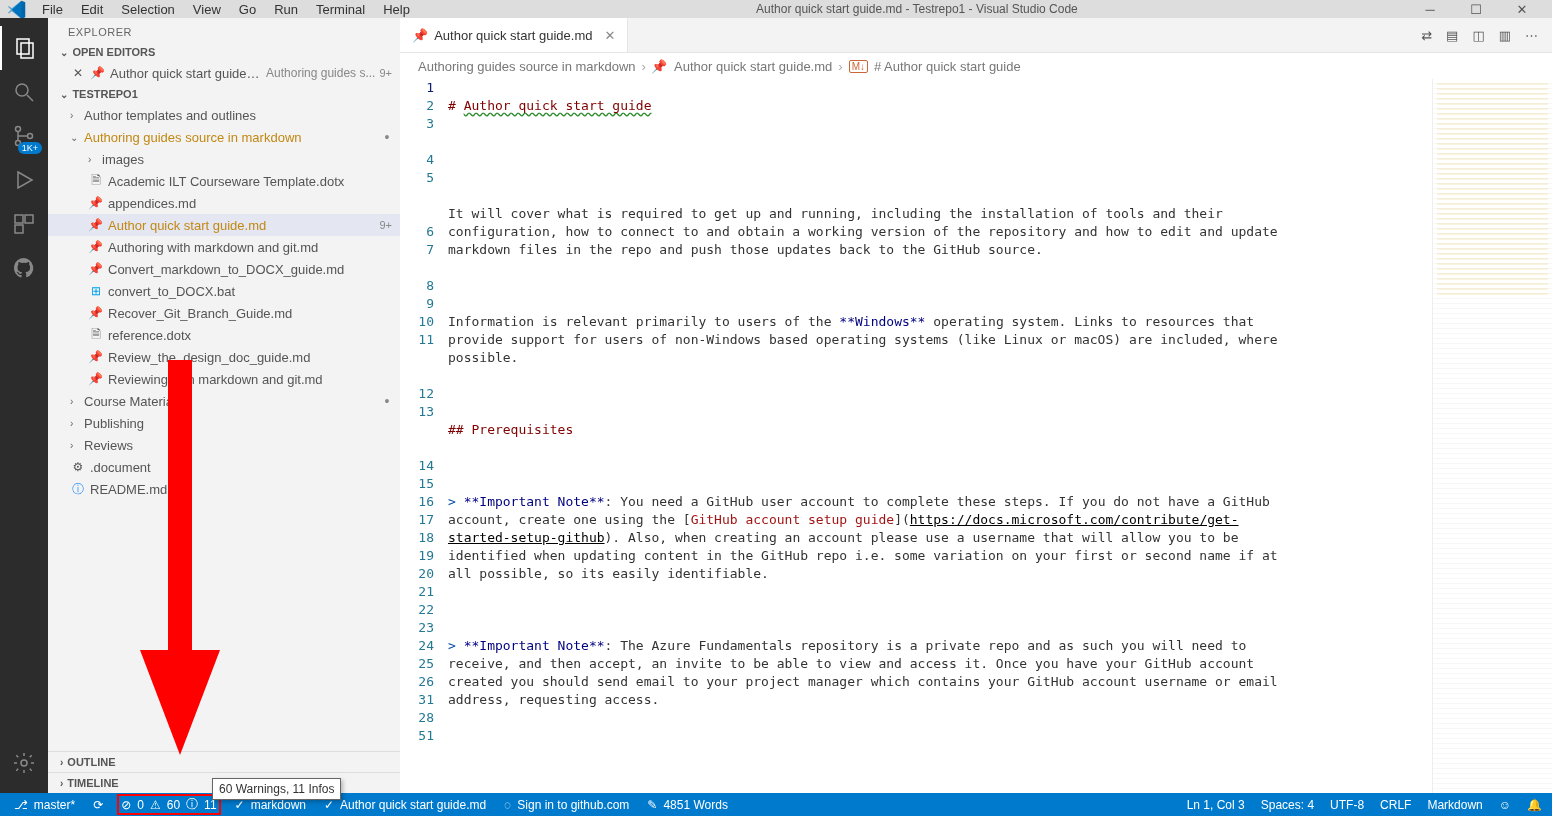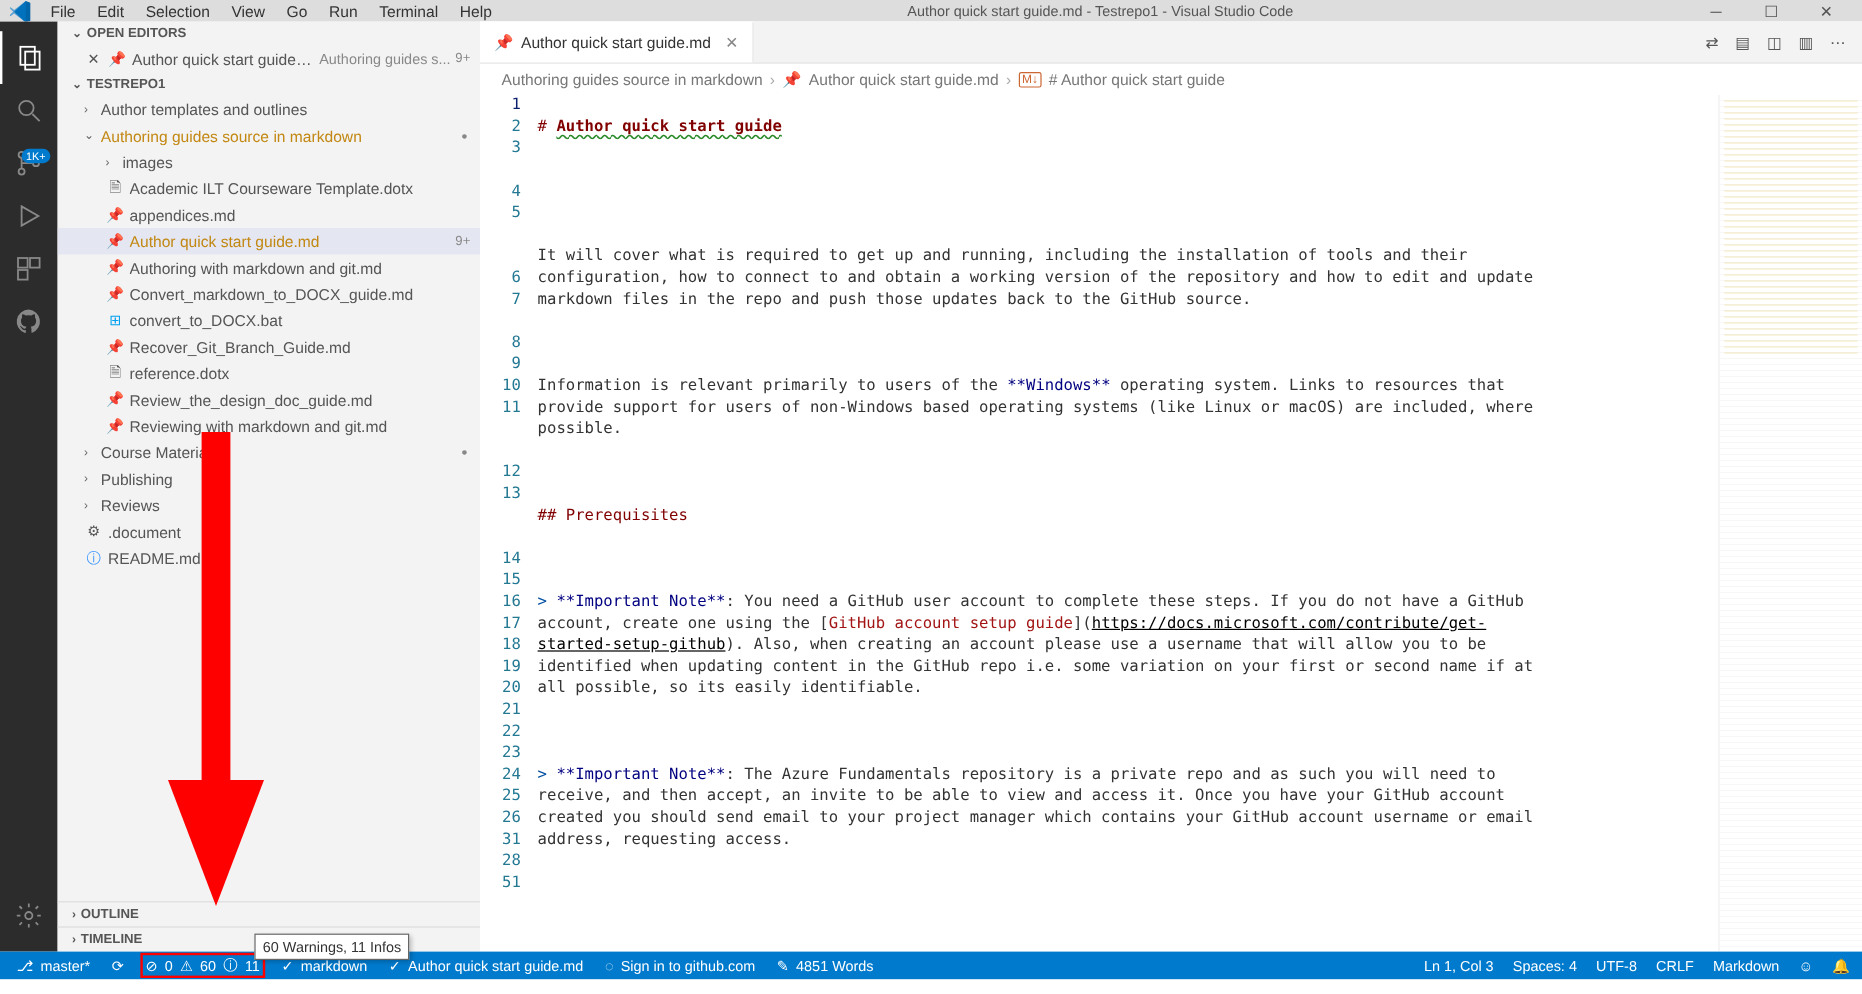--- a/index.html
+++ b/index.html
@@ -10,21 +10,21 @@
   .menubar { display: flex; gap: 2px; }
   .menubar span { padding: 4px 8px; cursor: default; }
   .title-text { flex: 1; text-align: center; color: #555; font-size: 12px; }
   .win-controls { display: flex; gap: 18px; margin-right: 8px; color: #555; }
   .win-controls span { width: 28px; text-align: center; }
   
   .main { display: flex; height: 775px; }
   .activitybar { width: 48px; background: #2c2c2c; display: flex; flex-direction: column; align-items: center; padding-top: 8px; color: #aaa; }
   .activitybar .act { width: 48px; height: 44px; display: flex; align-items: center; justify-content: center; position: relative; }
   .activitybar .act.active { border-left: 2px solid #fff; color: #fff; }
-  .activitybar .badge { position: absolute; bottom: 22px; right: 6px; background: #007acc; color: #fff; font-size: 9px; border-radius: 8px; padding: 1px 4px; }
+  .activitybar .badge { position: absolute; bottom: 4px; right: 6px; background: #007acc; color: #fff; font-size: 9px; border-radius: 8px; padding: 1px 4px; }
   .activitybar .bottom { margin-top: auto; margin-bottom: 8px; }
   .sidebar { width: 352px; background: #f3f3f3; display: flex; flex-direction: column; font-size: 13px; color: #555; }
   .sidebar .section-header { padding: 8px 12px 4px 20px; font-size: 11px; letter-spacing: 0.5px; color: #666; }
   .sidebar .tree-header { padding: 4px 12px; font-size: 11px; font-weight: 600; color: #555; display: flex; align-items: center; gap: 4px; }
   .sidebar .tree-header .chev { font-size: 10px; }
   .tree { overflow: hidden; flex: none; }
   .tree .row { display: flex; align-items: center; height: 22px; padding-right: 8px; white-space: nowrap; }
   .tree .row.selected { background: #e4e6f1; }
   .tree .icon { width: 16px; text-align: center; margin-right: 4px; font-size: 12px; }
   .tree .chev { width: 14px; font-size: 10px; color: #666; }
@@ -49,21 +49,21 @@
   .code-wrap { flex: 1; display: flex; overflow: hidden; }
   .gutter { width: 48px; text-align: right; padding: 0 14px 0 0; color: #237893; font-family: Consolas, monospace; font-size: 13px; line-height: 18px; background: #fff; }
   .gutter .ln.active { color: #0b216f; }
   .code { flex: 1; font-family: Consolas, monospace; font-size: 13px; line-height: 18px; white-space: pre-wrap; padding-right: 140px; }
   .code .h1 { color: #800000; }
   .code .h2 { color: #800000; }
   .code .bold { color: #000080; }
   .code .quote { color: #0451a5; }
   .code .link { color: #a31515; }
   .code .url { color: #000; text-decoration: underline; }
-  .code .greenwig { text-decoration: underline wavy #2a8a2a; text-underline-offset: 2px; font-weight: bold; }
+  .code .greenwig { text-decoration: underline wavy #2a8a2a; text-underline-offset: 2px; }
   .minimap { width: 120px; border-left: 1px solid #eee; position: relative; background: repeating-linear-gradient(to bottom, #fff, #fff 4px, #f7f7f7 4px, #f7f7f7 5px); }
   .minimap::before { content: ""; position: absolute; left: 4px; right: 4px; top: 4px; height: 30%; background: linear-gradient(#fff0, #fff0), repeating-linear-gradient(#f0e0a0 0 2px, #fff 2px 5px); opacity: .35; }
   
   .statusbar { height: 23px; background: #007acc; color: #fff; display: flex; align-items: center; font-size: 12px; padding: 0 10px; gap: 10px; position: relative; }
   .statusbar .group { display: flex; align-items: center; gap: 6px; padding: 0 4px; }
   .statusbar .right { margin-left: auto; display: flex; gap: 16px; align-items: flex-end; }
   .statusbar .errbox { border: 2px solid #ff0000; padding: 0 2px; margin: -2px 0; }
   
   .arrow-wrap { position: absolute; left: 140px; top: 360px; width: 80px; height: 400px; pointer-events: none; }
   .tooltip { position: absolute; left: 212px; bottom: 28px; background: #fff; border: 1px solid #666; padding: 3px 6px; font-size: 12px; color: #333; box-shadow: 2px 2px 4px rgba(0,0,0,0.25); }
@@ -138,20 +138,21 @@
       </div>
     <div class="act bottom">
         <svg width="24" height="24" viewBox="0 0 24 24" fill="none" stroke="#888" stroke-width="1.5">
           <circle cx="12" cy="12" r="3"></circle>
           <path d="M12 2v3M12 19v3M4.2 4.2l2.1 2.1M17.7 17.7l2.1 2.1M2 12h3M19 12h3M4.2 19.8l2.1-2.1M17.7 6.3l2.1-2.1"></path>
         </svg>
       </div>
   </div>
 
   <div class="sidebar">
+    <div class="section-header">EXPLORER</div>
     <div class="tree-header">
         <span class="chev">⌄</span>
         <span>OPEN EDITORS</span>
       </div>
     <div class="tree">
       <div class="row" style="padding-left:22px">
         <span class="icon">✕</span>
         <span class="icon" style="color:#3794ff">📌</span>
         <span class="label">Author quick start guide.md</span>
         <span class="dim">Authoring guides s...</span>

